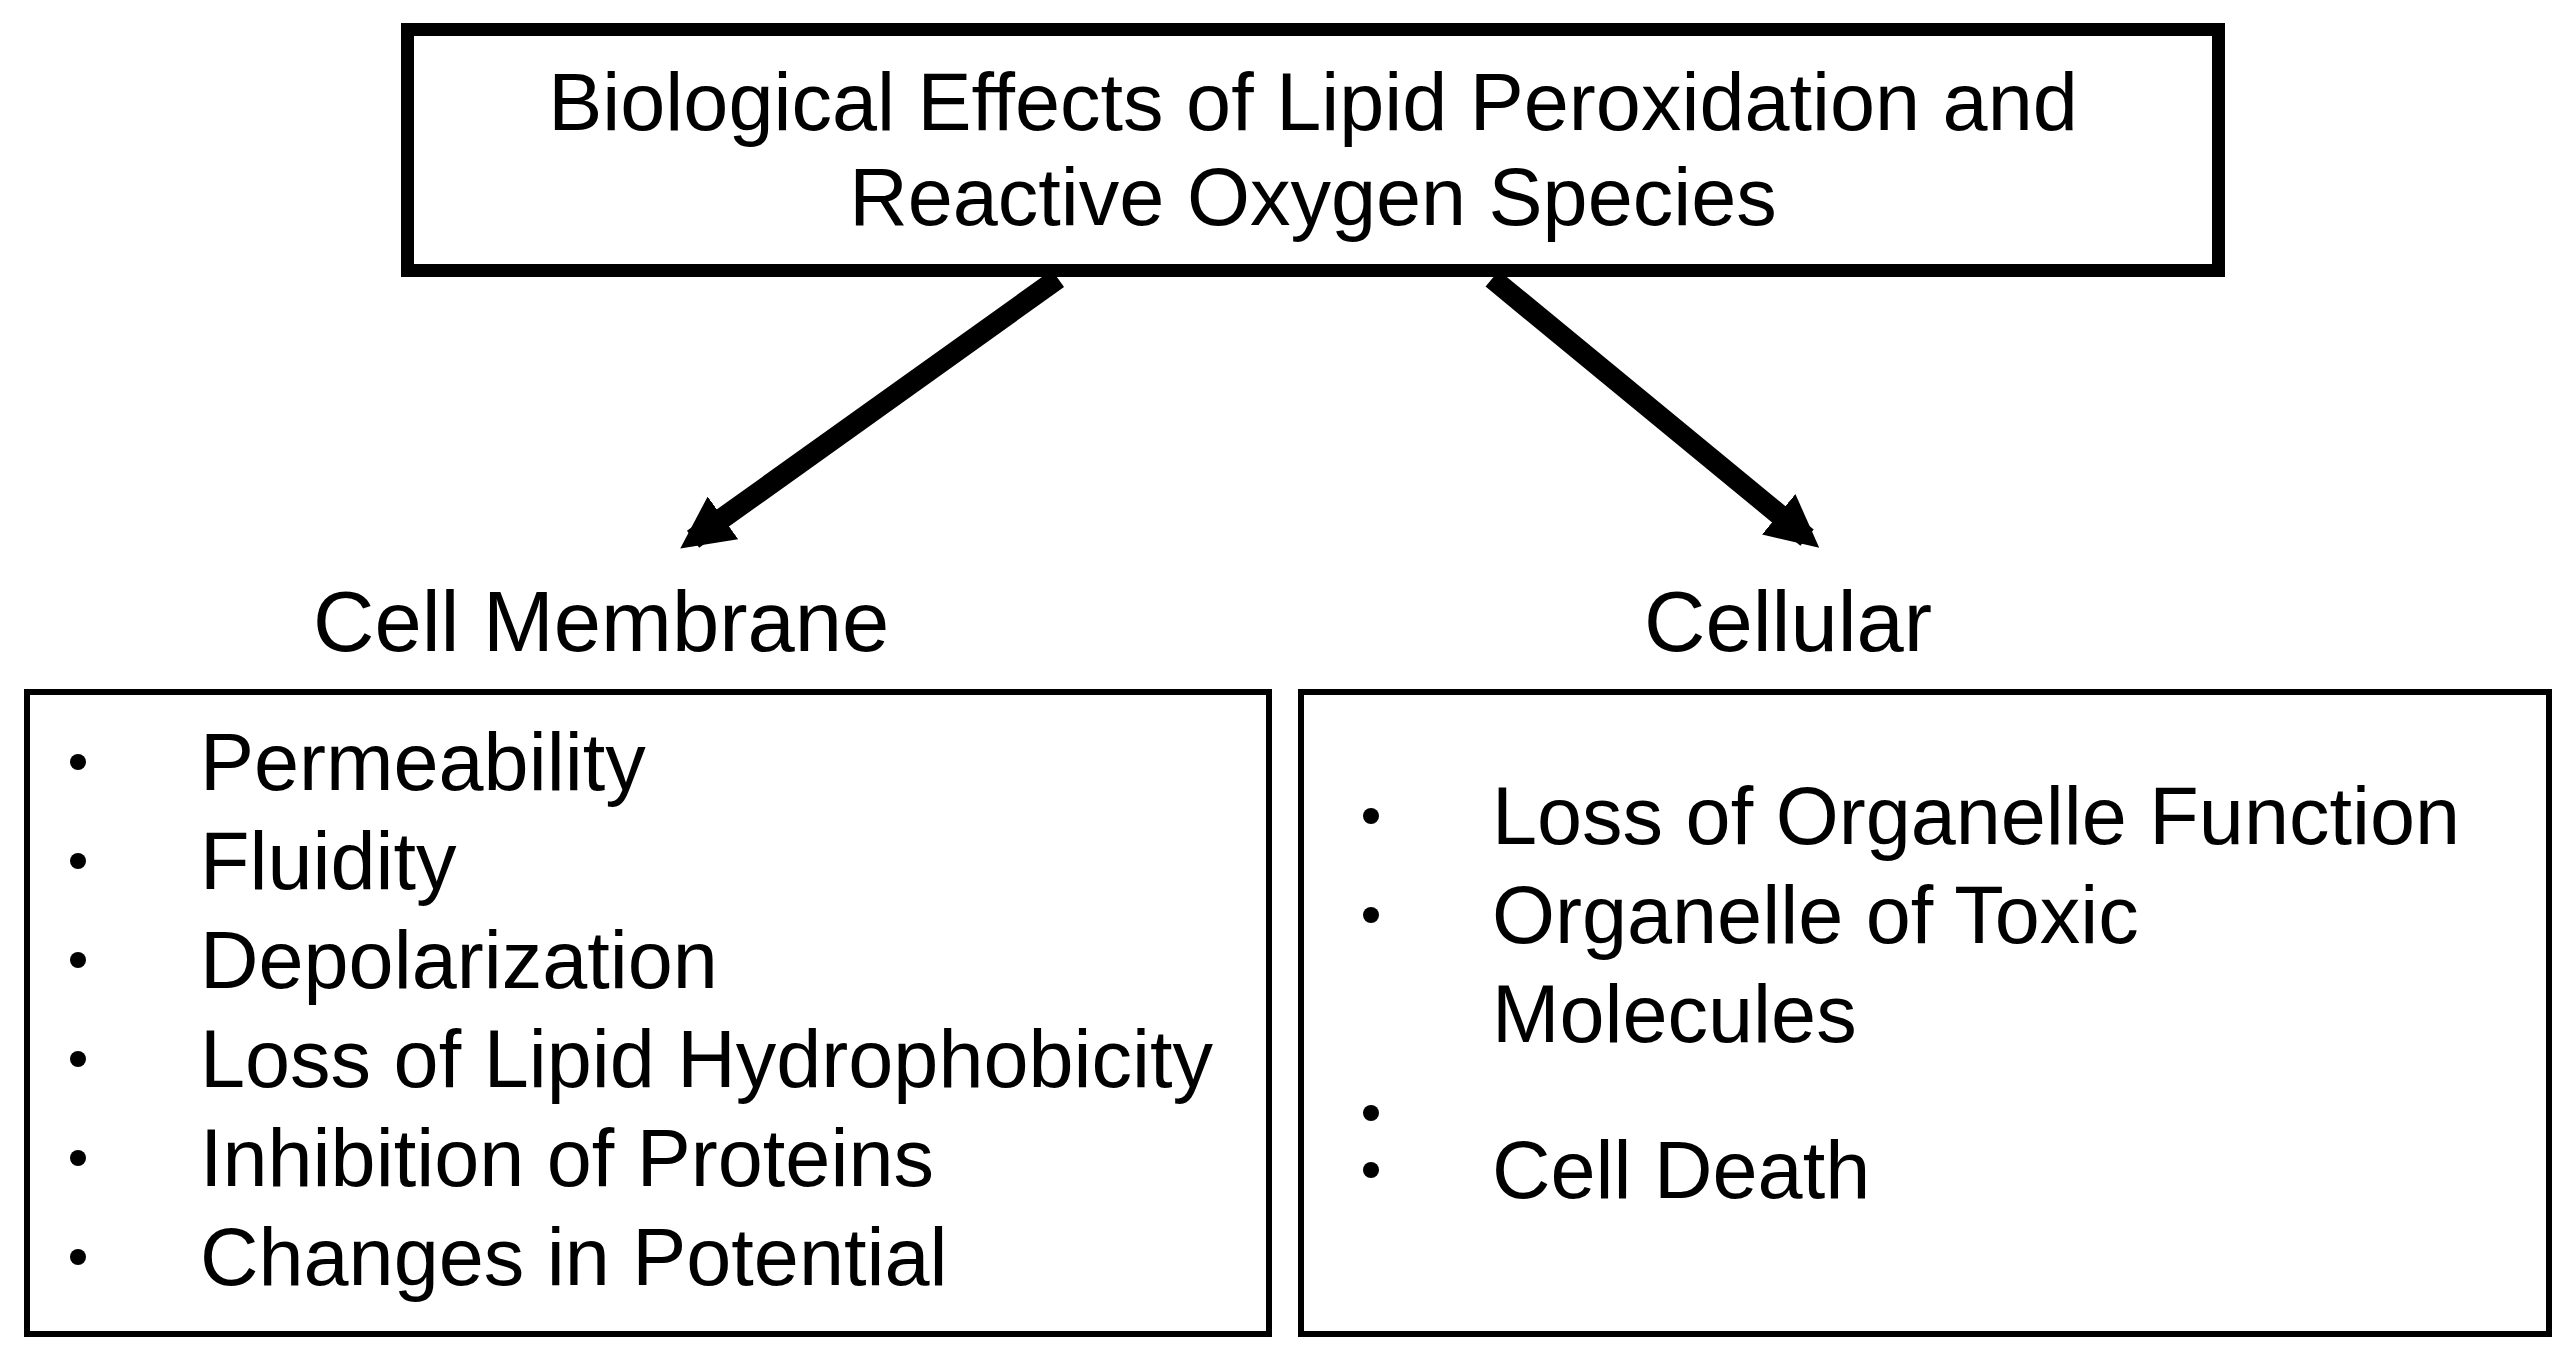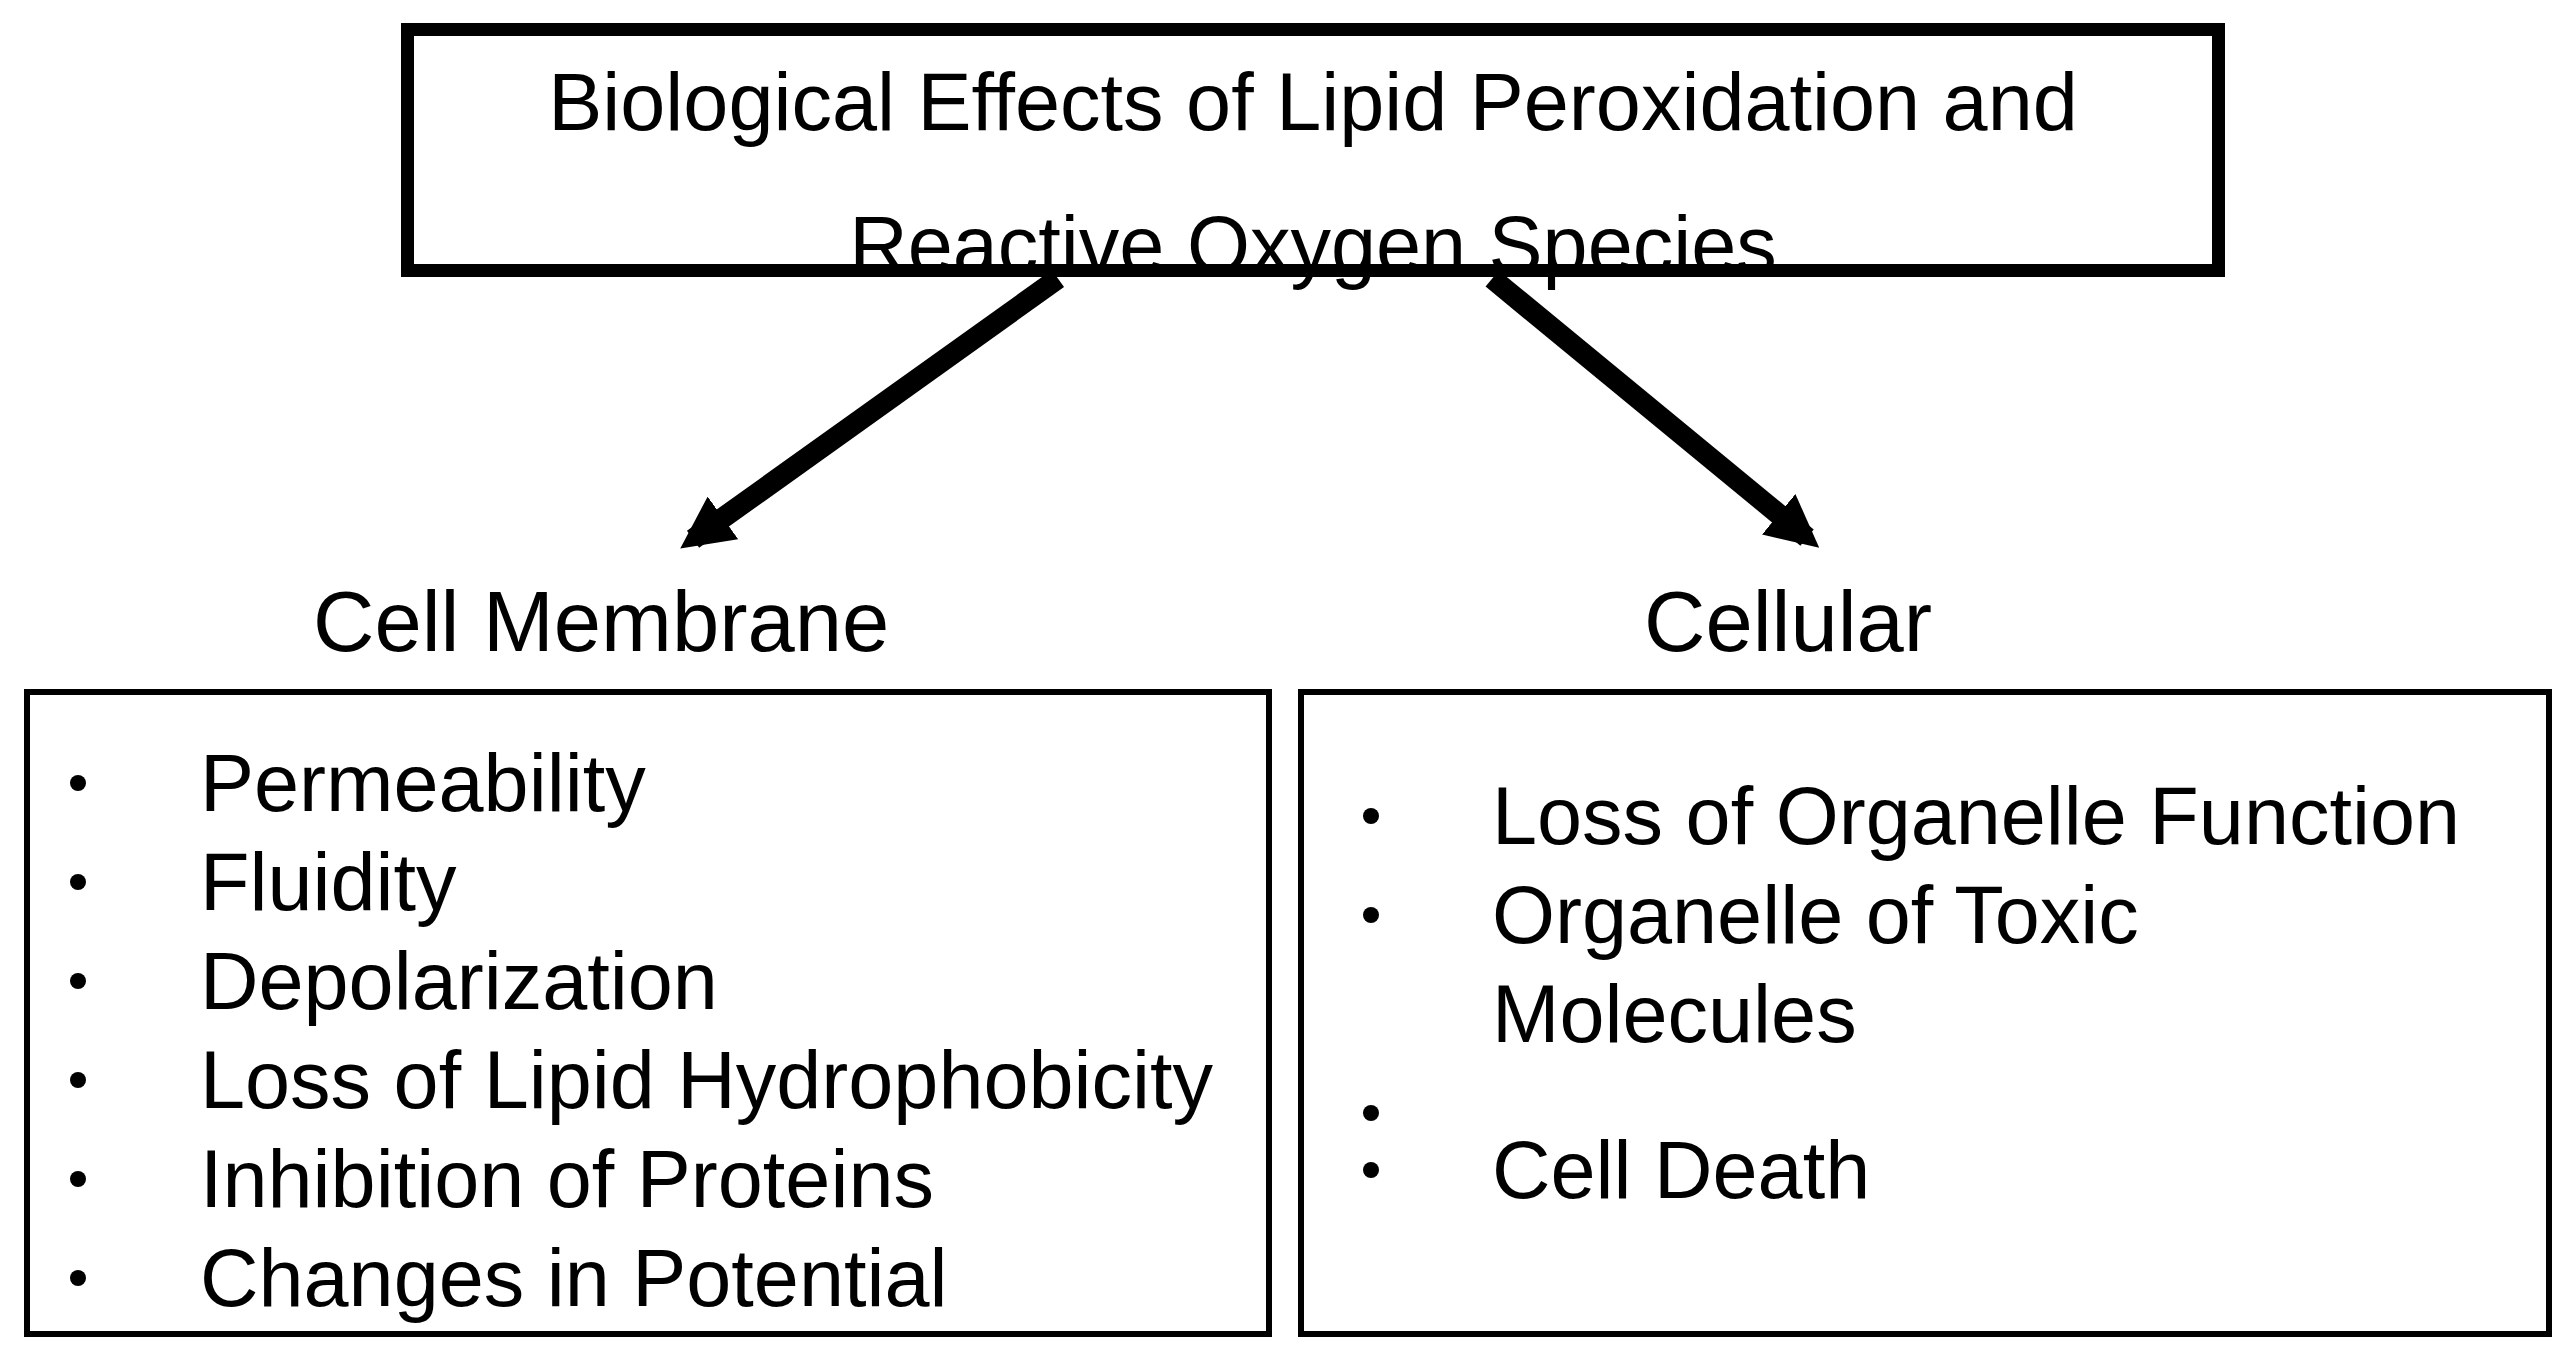--- a/index.html
+++ b/index.html
@@ -30,21 +30,20 @@
     display: flex;
     flex-direction: column;
     align-items: center;
     justify-content: center;
     text-align: center;
   }
   .title-line {
     font-size: 81px;
     line-height: 95px;
     white-space: nowrap;
-    margin-top: 48px;
   }
 
   
   .arrows {
     position: absolute;
     left: 0;
     top: 0;
     width: 2576px;
     height: 1357px;
     pointer-events: none;
@@ -67,21 +66,21 @@
     position: absolute;
     top: 689px;
     height: 648px;
     border: 6.5px solid #000000;
     box-sizing: border-box;
     background: #ffffff;
   }
   .list-box-left  { left: 24px;   width: 1248px; }
   .list-box-right { left: 1298px; width: 1254px; }
 
-  .list-box-left  .list { padding-top: 18px; margin-top: 21px; }
+  .list-box-left  .list { padding-top: 18px; }
   .list-box-right .list { padding-top: 72px; }
 
   .list-item {
     display: flex;
     align-items: flex-start;
   }
   .bullet-dot {
     flex: 0 0 auto;
     width: 16px;
     height: 16px;

